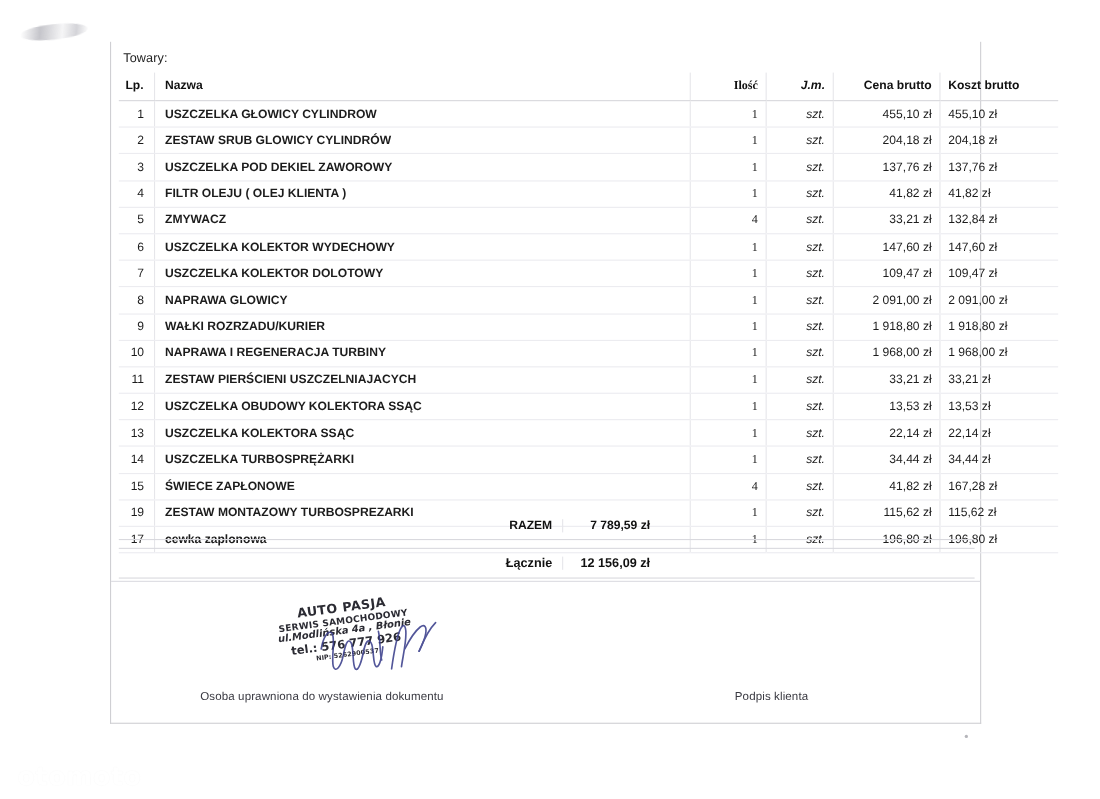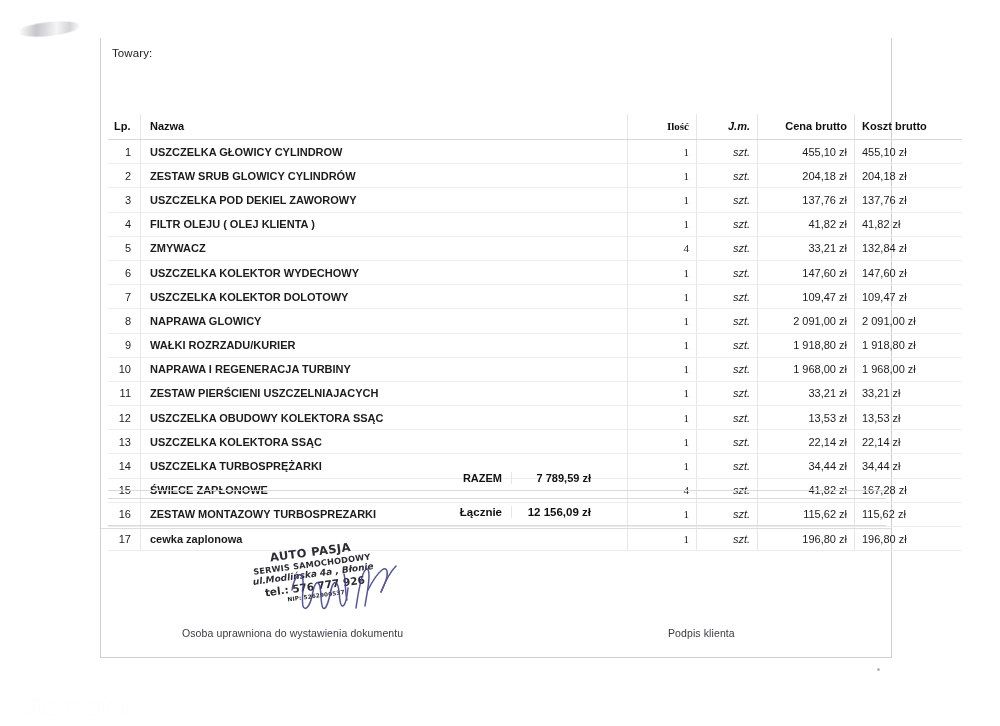--- a/index.html
+++ b/index.html
@@ -80,21 +80,20 @@
 
   
   table.items {
     position: absolute;
     left: 108px;
     top: 66px;
     width: 778px;
     border-collapse: collapse;
     font-size: 11px;
     table-layout: fixed;
-    margin-top: 48px;
   }
   table.items th {
     font-weight: bold;
     font-size: 11px;
     padding: 6px 7px 7px 7px;
     border-bottom: 1px solid #d8d8dc;
     white-space: nowrap;
     color: #111;
   }
   table.items td {
@@ -362,21 +361,21 @@
       </tr>
       <tr>
         <td class="c-lp">15</td>
         <td class="c-name">ŚWIECE ZAPŁONOWE</td>
         <td class="c-qty">4</td>
         <td class="c-unit">szt.</td>
         <td class="c-price">41,82 zł</td>
         <td class="c-cost">167,28 zł</td>
       </tr>
       <tr>
-        <td class="c-lp">16</td>
+        <td class="c-lp">19</td>
         <td class="c-name">ZESTAW MONTAZOWY TURBOSPREZARKI</td>
         <td class="c-qty">1</td>
         <td class="c-unit">szt.</td>
         <td class="c-price">115,62 zł</td>
         <td class="c-cost">115,62 zł</td>
       </tr>
       <tr>
         <td class="c-lp">17</td>
         <td class="c-name">cewka zaplonowa</td>
         <td class="c-qty">1</td>

